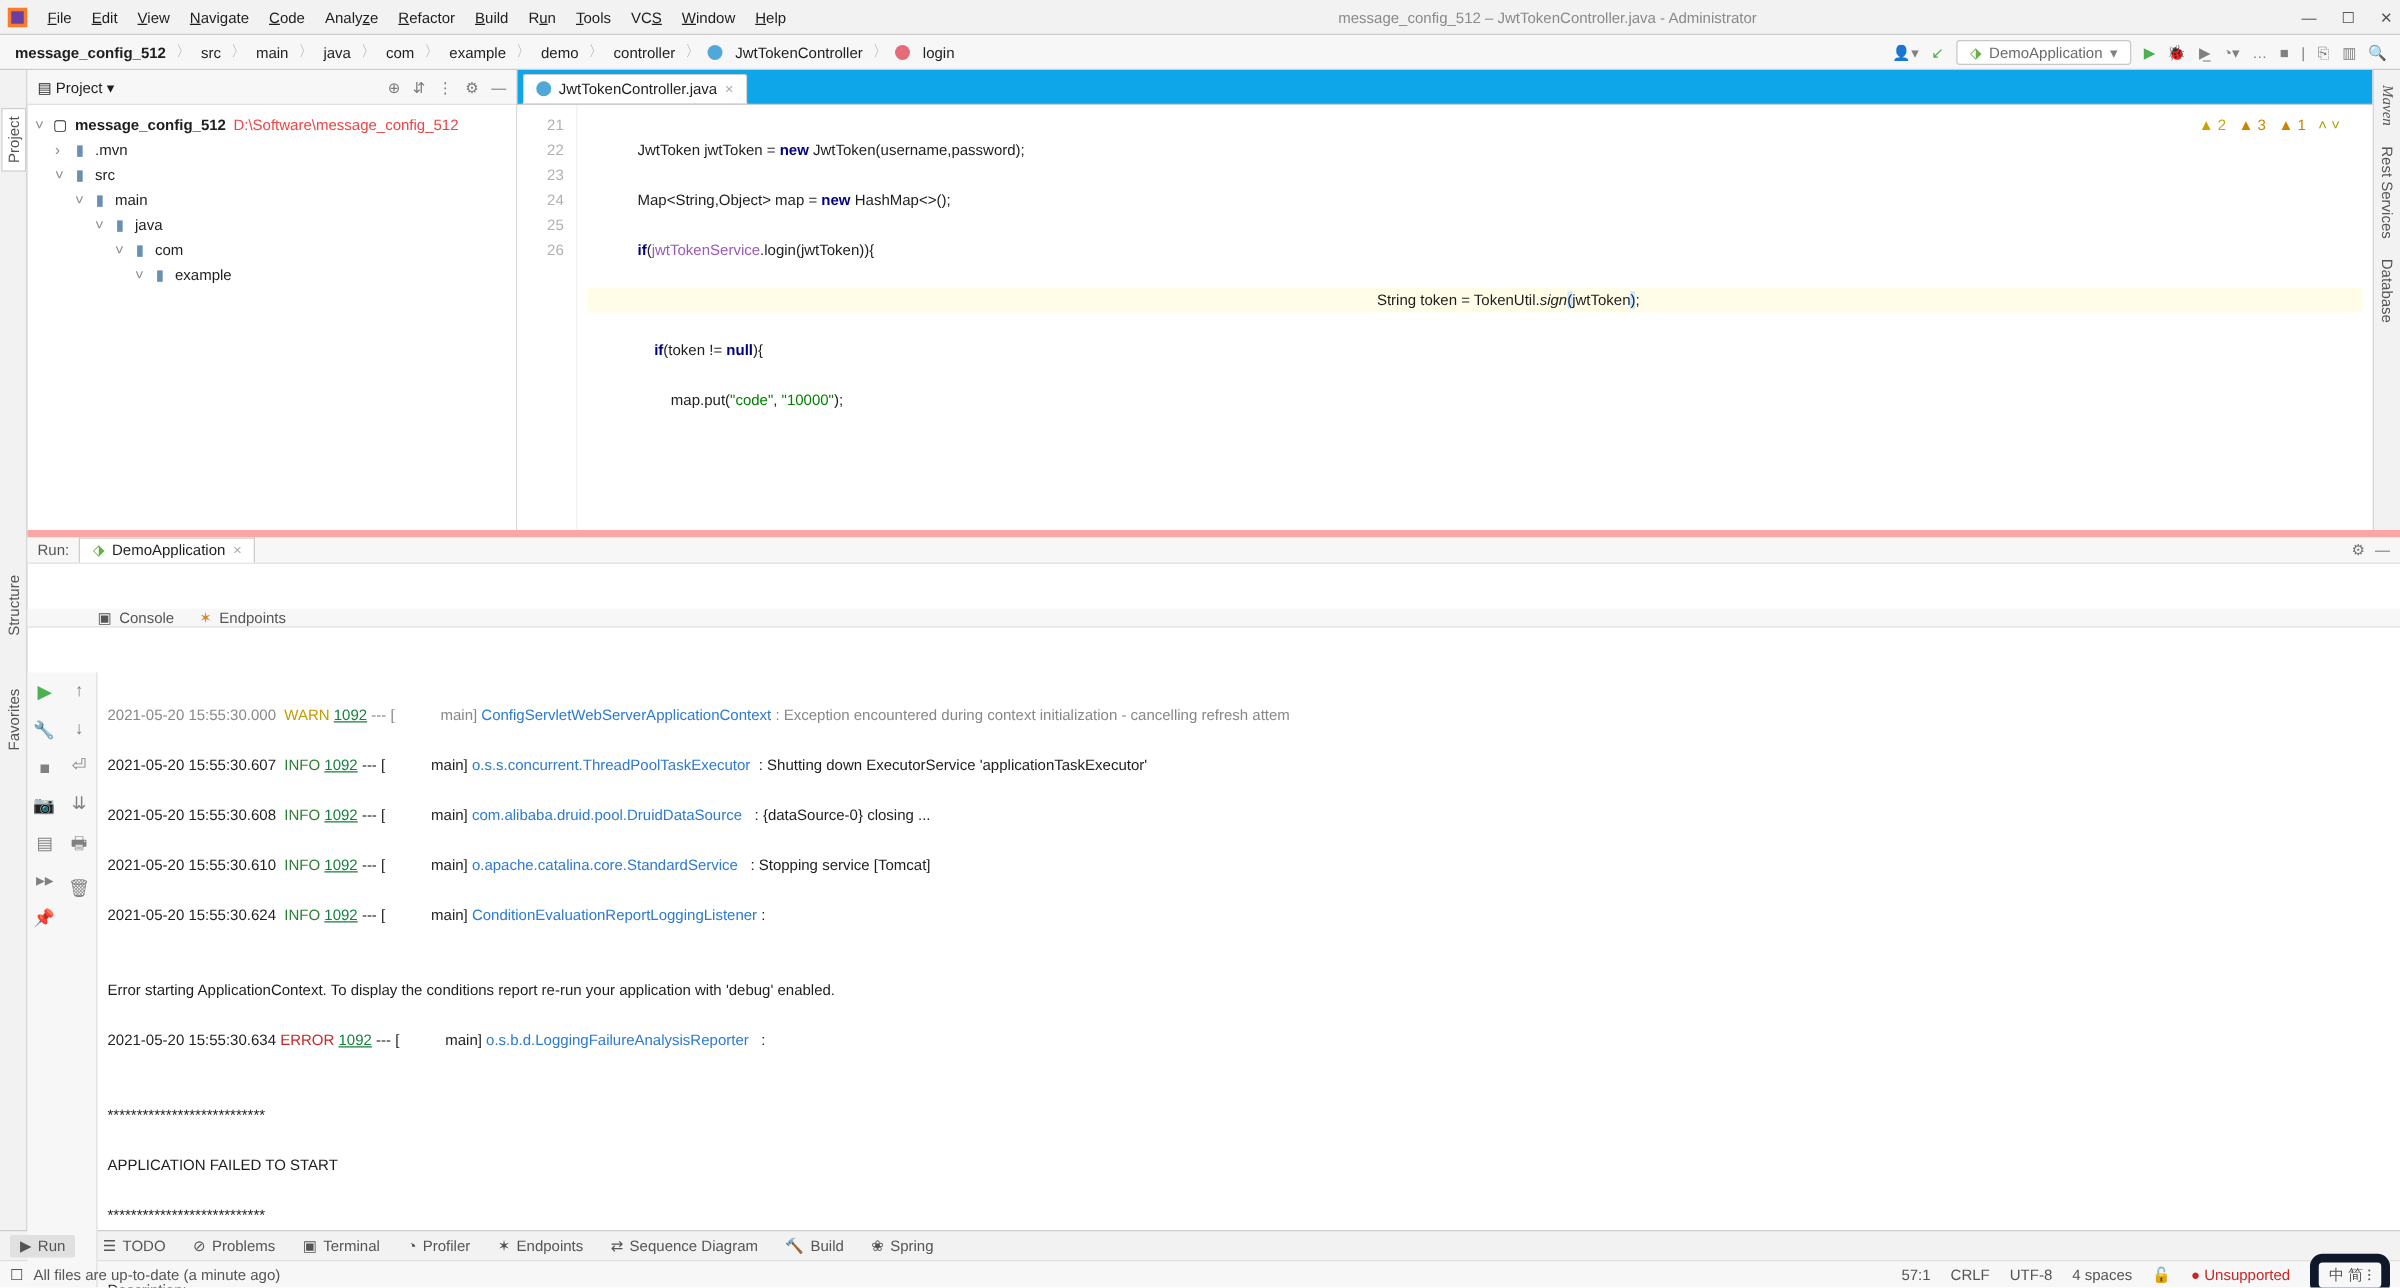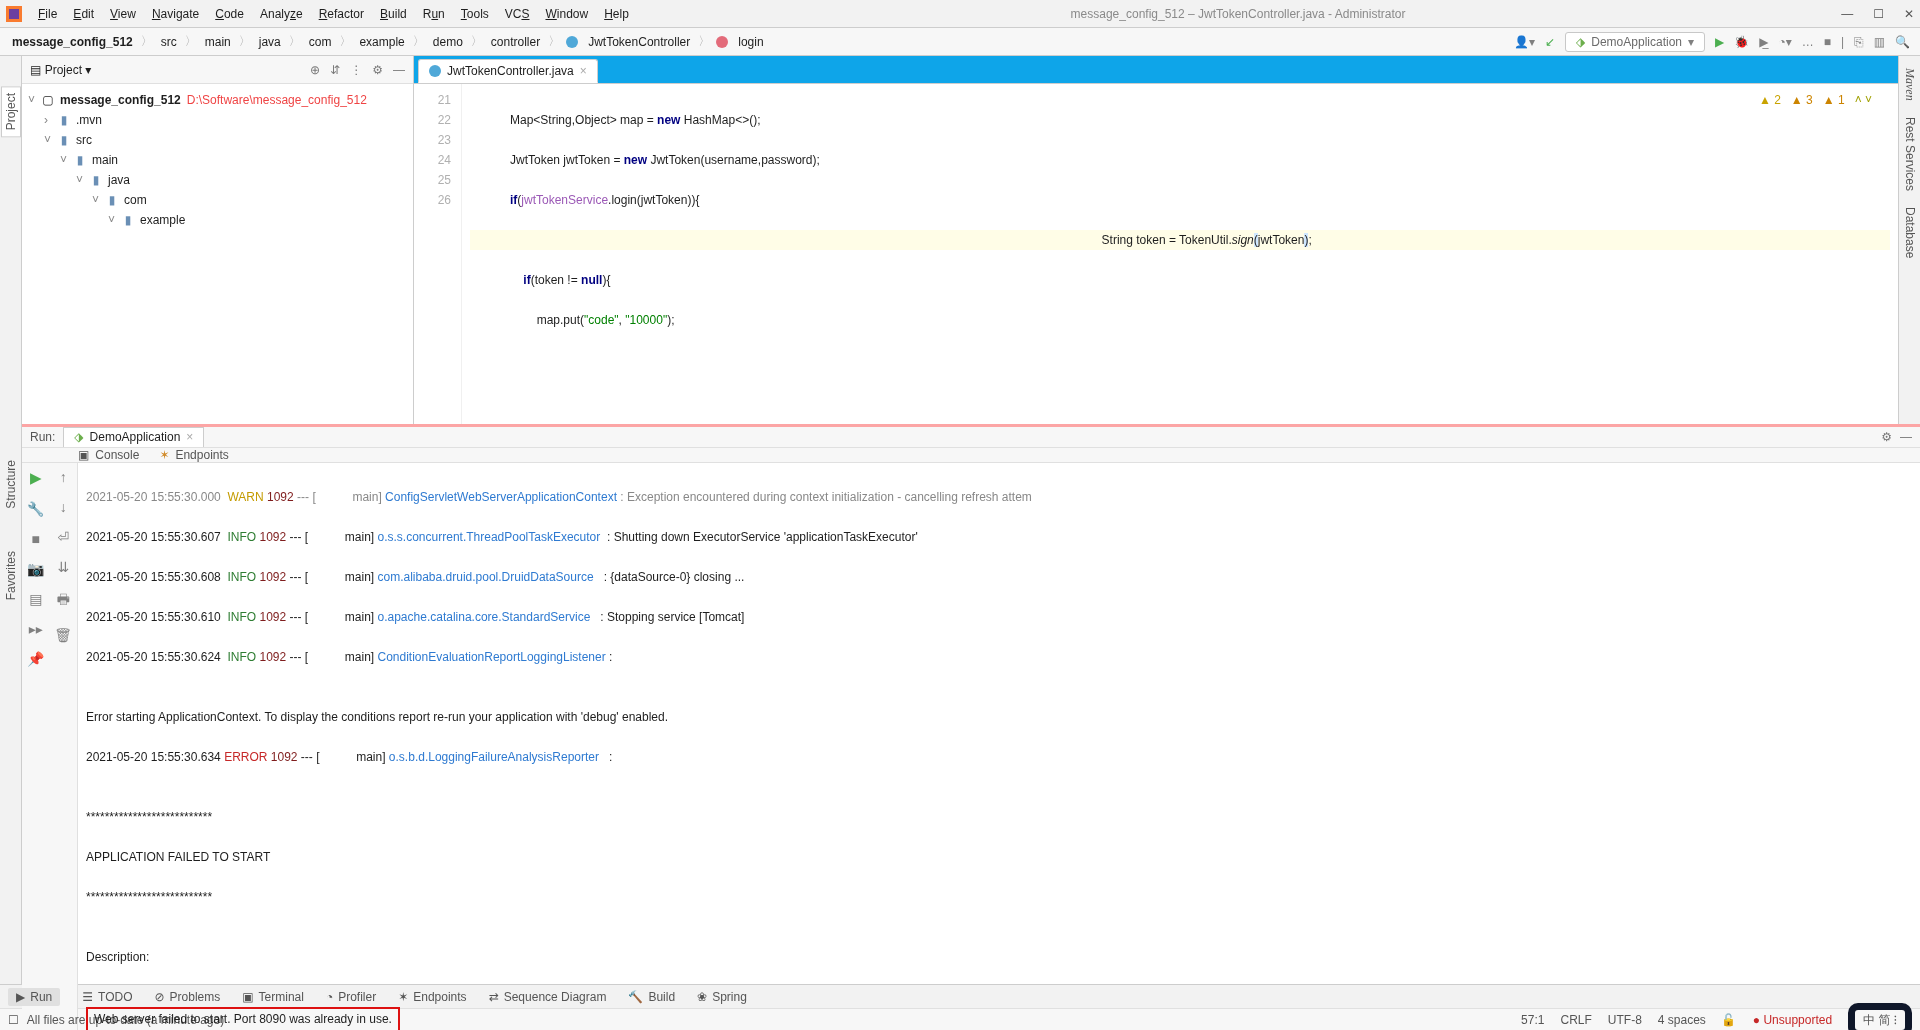--- a/index.html
+++ b/index.html
@@ -47,38 +47,38 @@
 .editor .tabs { height:28px; display:flex; align-items:flex-end; border-bottom:1px solid #cdcdcd; background:#0ea5e9; padding-left:4px; }
 .editor .tabs .tab { height:24px; padding:4px 10px; background:#fff; border:1px solid #cdcdcd; border-bottom:1px solid #fff; border-radius:3px 3px 0 0; display:flex; align-items:center; gap:6px; }
 .editor .tabs .tab .ico { width:12px; height:12px; border-radius:50%; background:#4fa8d8; }
 .editor .tabs .tab .x { color:#aaa; }
 .editor .code { flex:1; display:flex; font-family:"Consolas","Courier New",monospace; font-size:13px; line-height:20px; position:relative; background:#fff; }
 .editor .gutter { width:48px; text-align:right; color:#b0b0b0; padding:6px 10px 6px 0; background:#fff; border-right:1px solid #f0f0f0; }
 .editor .src { flex:1; padding:6px 8px; white-space:pre; }
 .editor .warns { position:absolute; right:26px; top:6px; color:#a0a000; display:flex; gap:10px; }
 .editor .warns .w { color:#cc8400; } .editor .warns .tri { color:#c9a300; }
 .kw { color:#000080; font-weight:bold; } .str { color:#008000; } .fld { color:#9b59b6; } .mth { font-style:italic; }
-.runpanel { height:560px; border-top:3px solid #fca5a5; display:flex; flex-direction:column; }
+.runpanel { height:560px; border-top:6px solid #fca5a5; display:flex; flex-direction:column;gap:36px; }
 .runpanel .hdr { height:24px; background:#f7f7f7; border-bottom:1px solid #e0e0e0; display:flex; align-items:center; padding:0 8px; }
 .runpanel .hdr .lbl { color:#555; margin-right:8px; }
 .runpanel .hdr .cfg { background:#fff; border:1px solid #cdcdcd; border-bottom:none; padding:2px 10px 3px; display:flex; align-items:center; gap:6px; }
 .runpanel .hdr .cfg .dot{ color:#6cae4c; }
 .runpanel .hdr .cfg .x{ color:#aaa; }
 .runpanel .hdr .spacer{flex:1;}
 .runpanel .hdr .gear{ color:#777; margin-right:8px;}
 .runpanel .hdr .min{ color:#777;}
 .runpanel .subtabs { height:26px; display:flex; align-items:center; border-bottom:1px solid #e0e0e0; padding-left:56px; gap:20px; background:#f7f7f7; }
 .runpanel .subtabs .st { color:#555; display:flex; align-items:center; gap:6px; }
 .runpanel .body { flex:1; display:flex; }
 .runpanel .rungutter { width:56px; background:#f7f7f7; border-right:1px solid #e0e0e0; display:flex; }
 .runpanel .rungutter .col { width:28px; display:flex; flex-direction:column; align-items:center; padding-top:6px; gap:14px; }
 .runpanel .rungutter .green{ color:#4caf50; font-size:15px;}
 .runpanel .rungutter .grey{ color:#808080; font-size:14px;}
 .runpanel .console { flex:1; overflow:hidden; font-family:"Consolas","Courier New",monospace; font-size:13px; line-height:20px; padding:4px 8px 4px 8px; position:relative; white-space:pre; }
-.info { color:#2e7d32; } .warn { color:#c49b00; } .error { color:#c62828; } .link { color:#2e7ad1; } .pid { color:#7f1d1d; }
+.info { color:#2e7d32; } .warn { color:#c49b00; } .error { color:#c62828; } .link { color:#2e7ad1; } .pid { color:#15803d;text-decoration:underline; }
 .hlbox { border:2px solid #d11; padding:0 6px 2px; display:inline-block;text-align:right; }
 .annot { position:absolute; color:#2e4fc8; font-size:14px; line-height:22px; }
 .bottombar { height:24px; background:#f2f2f2; border-top:1px solid #cdcdcd; display:flex; align-items:center; padding:0 8px; gap:22px; color:#555; font-size:12px;}
 .bottombar .item { display:flex; align-items:center; gap:5px; }
 .bottombar .runsel { background:#e0e0e0; padding:2px 8px; border-radius:2px; }
 .bottombar .spacer{flex:1;}
 .statusbar { height:22px; background:#f7f7f7; border-top:1px solid #e0e0e0; display:flex; align-items:center; padding:0 8px; color:#555; }
 .statusbar .spacer{flex:1;}
 .statusbar .seg { margin-left:16px; }
 .statusbar .err { color:#c62828; }
@@ -232,22 +232,22 @@
     <div class="code">
       <div class="gutter">
         <div>21</div>
           <div>22</div>
           <div>23</div>
         <div>24</div>
           <div>25</div>
           <div>26</div>
       </div>
       <div class="src">
+<div>            JwtToken jwtToken = <span class="kw">new</span> JwtToken(username,password);</div>
 <div>            Map&lt;String,Object&gt; map = <span class="kw">new</span> HashMap&lt;&gt;();</div>
-<div>            JwtToken jwtToken = <span class="kw">new</span> JwtToken(username,password);</div>
 <div>            <span class="kw">if</span>(<span class="fld">jwtTokenService</span>.login(jwtToken)){</div>
 <div style="background:#fffde7;text-align:center;">                String token = TokenUtil.<span class="mth">sign</span><span style="background:#cfe8ff;">(</span>jwtToken<span style="background:#cfe8ff;">)</span>;</div>
 <div>                <span class="kw">if</span>(token != <span class="kw">null</span>){</div>
 <div>                    map.put(<span class="str">"code"</span>, <span class="str">"10000"</span>);</div>
       </div>
       <div class="warns">
         <span class="tri">▲ <span>2</span></span>
         <span class="w">▲ <span>3</span></span>
         <span class="w">▲ <span>1</span></span>
         <span class="grey">˄ ˅</span>

